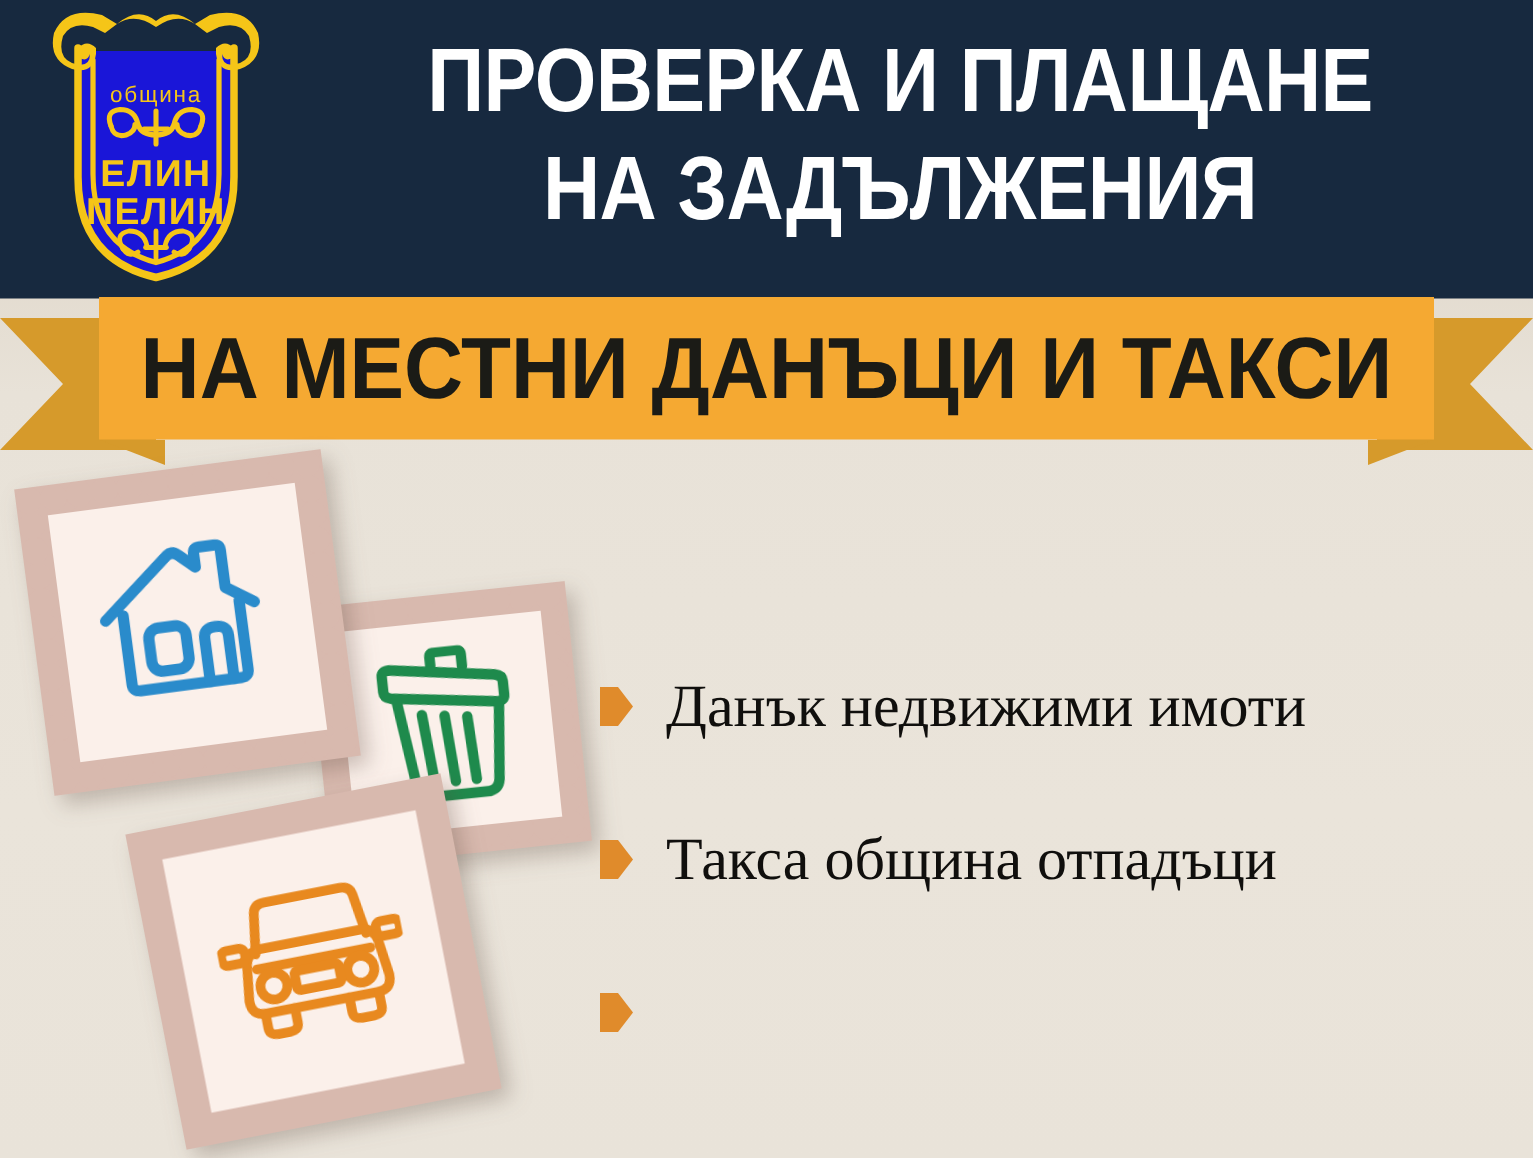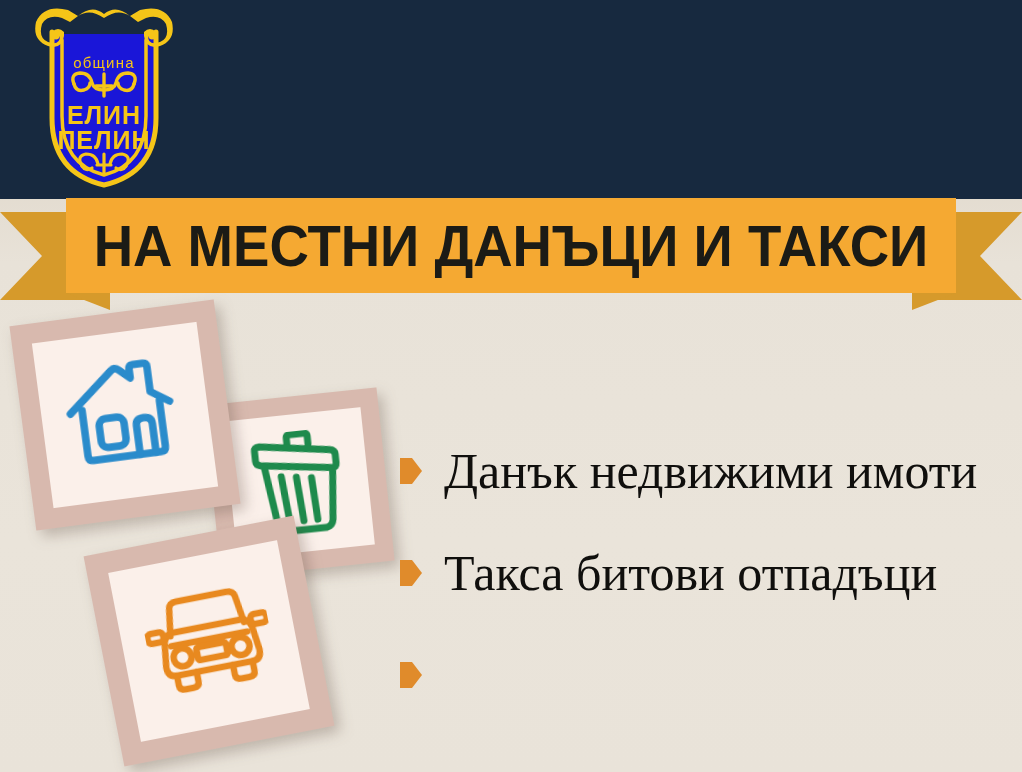--- a/index.html
+++ b/index.html
@@ -191,21 +191,21 @@
   .bullet {
     flex: 0 0 auto;
     width: 22px;
     height: 26px;
     margin-right: 22px;
     background: #e08b2b;
     clip-path: polygon(0 0, 12px 0, 22px 13px, 12px 26px, 0 26px);
   }
   .list-label {
     font-family: "Liberation Serif", "DejaVu Serif", serif;
-    font-size: 50px;
+    font-size: 40px;
     color: #100f0d;
     line-height: 1.05;
     white-space: nowrap;
   }
 </style>
 </head>
 <body>
 
 <div id="poster">
 
@@ -245,20 +245,24 @@
         <path d="M64 160 Q58 150 68 148 Q78 148 80 158"></path>
         <path d="M108 160 Q114 150 104 148 Q94 148 92 158"></path>
         <path d="M64 160 Q68 166 74 162"></path>
         <path d="M108 160 Q104 166 98 162"></path>
         <path d="M86 148 L86 168"></path>
         <path d="M79 159 L93 159"></path>
       </g>
     </svg>
   </div>
 
+  <div class="title-block">
+    <div class="title-line">ПРОВЕРКА И ПЛАЩАНЕ</div>
+    <div class="title-line">НА ЗАДЪЛЖЕНИЯ</div>
+  </div>
 
   <div class="ribbon-wrap">
     <div class="ribbon-tail left"></div>
     <div class="ribbon-tail right"></div>
     <div class="ribbon-fold left"></div>
     <div class="ribbon-fold right"></div>
     <div class="ribbon-main">
       <div class="ribbon-text">НА МЕСТНИ ДАНЪЦИ И ТАКСИ</div>
     </div>
   </div>
@@ -320,20 +324,20 @@
     </div>
   </div>
 
   <div class="list">
     <div class="list-item">
       <span class="bullet"></span>
       <span class="list-label">Данък недвижими имоти</span>
     </div>
     <div class="list-item">
       <span class="bullet"></span>
-      <span class="list-label">Такса битови отпадъци</span>
+      <span class="list-label">Такса община отпадъци</span>
     </div>
     <div class="list-item">
       <span class="bullet"></span>
     </div>
   </div>
 
 </div>
 
 </body></html>

